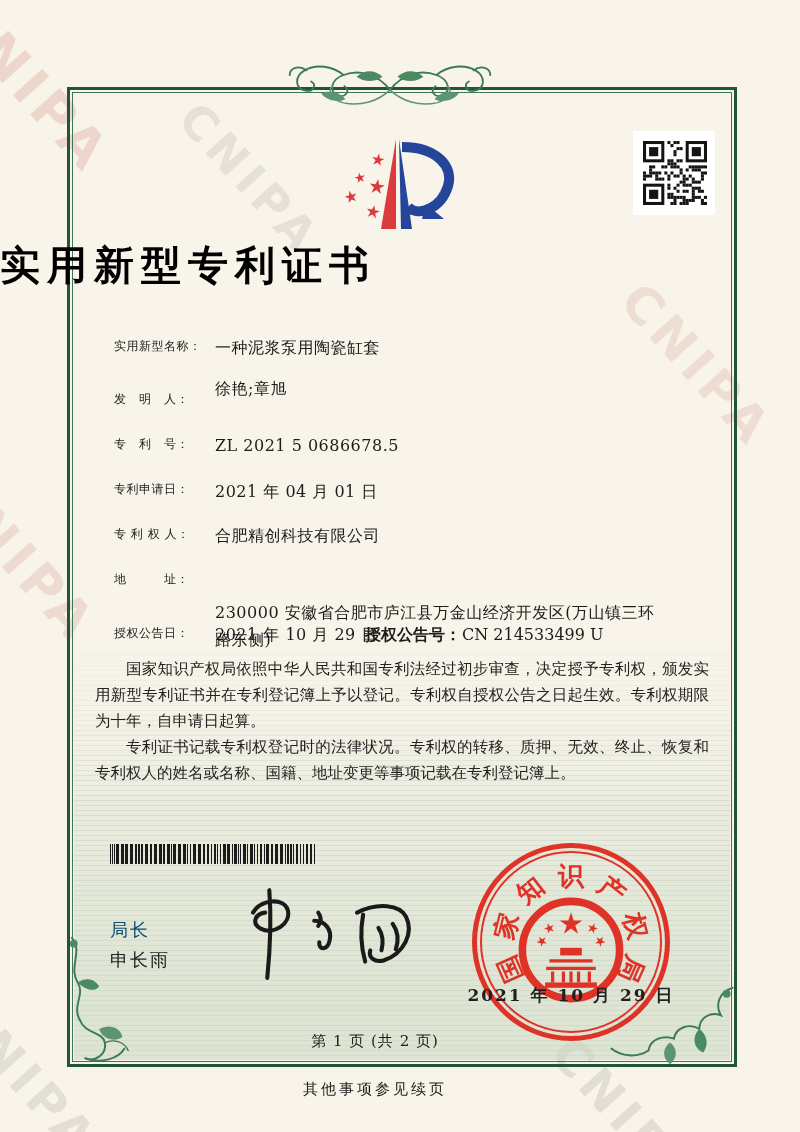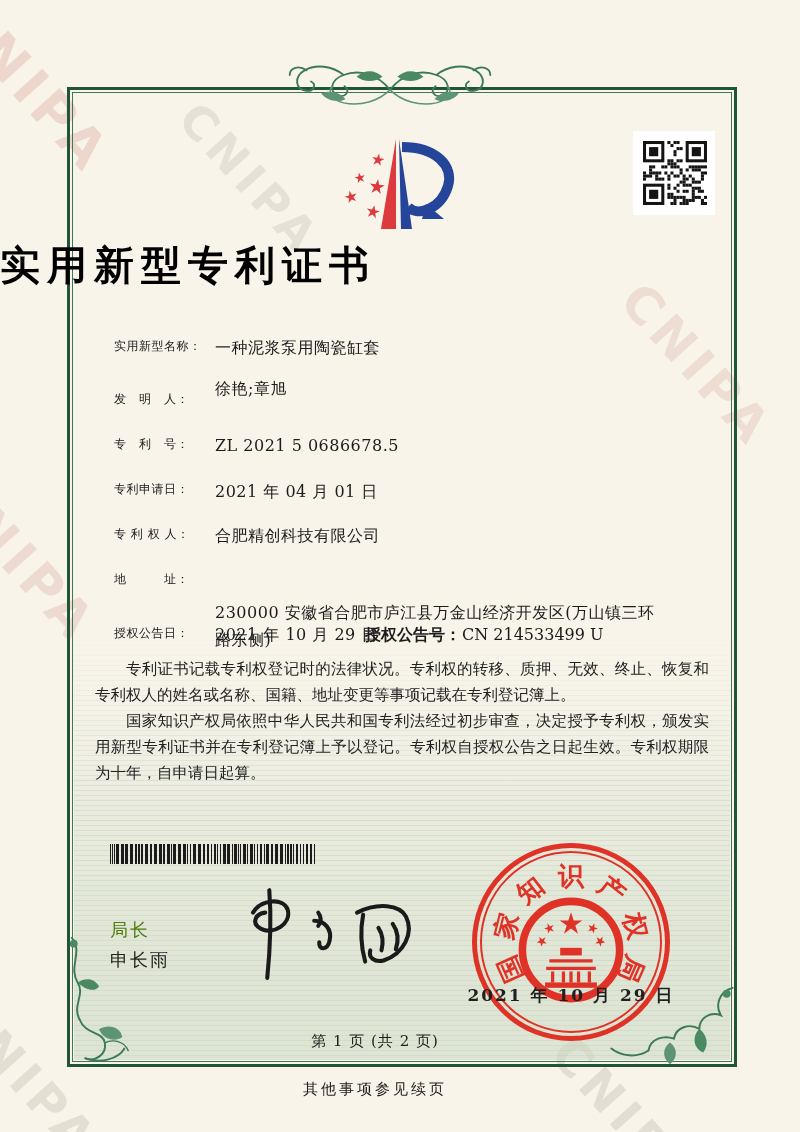--- a/index.html
+++ b/index.html
@@ -54,21 +54,21 @@
   .g-label2{position:absolute;left:365px;font-size:16px;white-space:nowrap;}
   .g-value2{position:absolute;left:462px;font-size:16px;white-space:nowrap;}
   
   .body-text{
     position:absolute;left:95px;top:656px;width:614px;
     font-size:15.5px;line-height:26px;text-align:justify;color:#222;
   }
   .body-text p{margin:0;text-indent:2em;}
   
   .barcode{position:absolute;left:110px;top:844px;width:210px;height:20px;}
-  .sig-title{position:absolute;left:110px;top:918px;font-family:"DejaVu Sans","Liberation Sans",sans-serif;font-size:18px;letter-spacing:2px;color:#4d7c0f;}
+  .sig-title{position:absolute;left:110px;top:918px;font-family:"DejaVu Sans","Liberation Sans",sans-serif;font-size:18px;letter-spacing:2px;color:#0c4a6e;}
   .sig-name{position:absolute;left:110px;top:948px;font-family:"DejaVu Sans","Liberation Sans",sans-serif;font-size:18px;letter-spacing:2px;color:#222;}
   .signature{position:absolute;left:228px;top:882px;width:205px;height:102px;}
   .seal{
     position:absolute;left:472px;top:843px;width:188px;height:188px;
     border:5px solid var(--seal);border-radius:50%;opacity:.93;
   }
   .seal-ring-inner{position:absolute;inset:3px;border:2px solid var(--seal);border-radius:50%;}
   .emblem{position:absolute;left:50%;top:54%;width:108px;height:108px;transform:translate(-50%,-50%);}
   .seal-char{
     position:absolute;left:50%;top:50%;
@@ -295,22 +295,22 @@
 
   <span class="f-label" style="top:571px;">地　　　址：</span>
   <span class="f-value wrap" style="top:599px;">230000 安徽省合肥市庐江县万金山经济开发区(万山镇三环路东侧)</span>
 
   <span class="f-label" style="top:625px;">授权公告日：</span>
   <span class="f-value" style="top:625px;">2021 年 10 月 29 日</span>
   <span class="g-label2" style="top:625px;font-weight:bold;">授权公告号：</span>
   <span class="g-value2" style="top:625px;">CN 214533499 U</span>
 
   <div class="body-text">
+    <p>国家知识产权局依照中华人民共和国专利法经过初步审查，决定授予专利权，颁发实用新型专利证书并在专利登记簿上予以登记。专利权自授权公告之日起生效。专利权期限为十年，自申请日起算。</p>
     <p>专利证书记载专利权登记时的法律状况。专利权的转移、质押、无效、终止、恢复和专利权人的姓名或名称、国籍、地址变更等事项记载在专利登记簿上。</p>
-    <p>国家知识产权局依照中华人民共和国专利法经过初步审查，决定授予专利权，颁发实用新型专利证书并在专利登记簿上予以登记。专利权自授权公告之日起生效。专利权期限为十年，自申请日起算。</p>
   </div>
 
   <svg class="barcode" viewBox="0 0 210 20" preserveAspectRatio="none">
       <rect x="0" y="0" width="1" height="20" fill="#1b1b1b"></rect>
       <rect x="2" y="0" width="1" height="20" fill="#1b1b1b"></rect>
       <rect x="4" y="0" width="1" height="20" fill="#1b1b1b"></rect>
       <rect x="6" y="0" width="3" height="20" fill="#1b1b1b"></rect>
       <rect x="11" y="0" width="3" height="20" fill="#1b1b1b"></rect>
       <rect x="15" y="0" width="3" height="20" fill="#1b1b1b"></rect>
       <rect x="20" y="0" width="3" height="20" fill="#1b1b1b"></rect>

